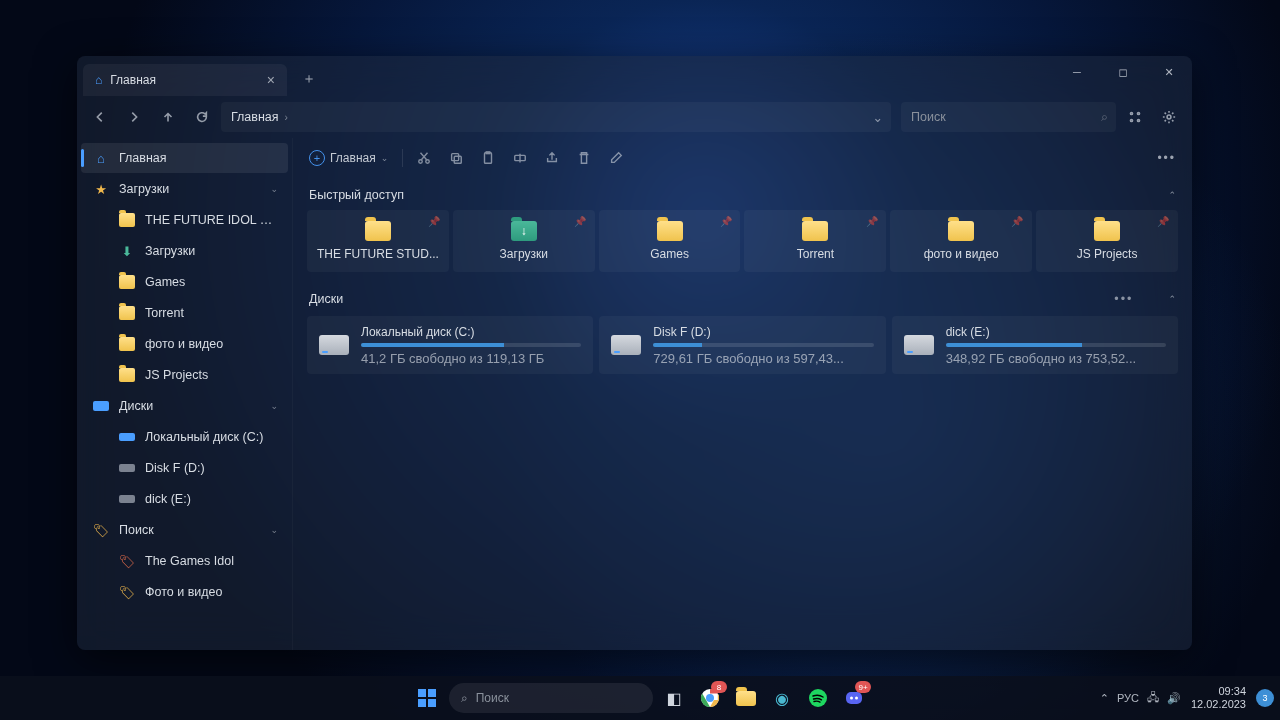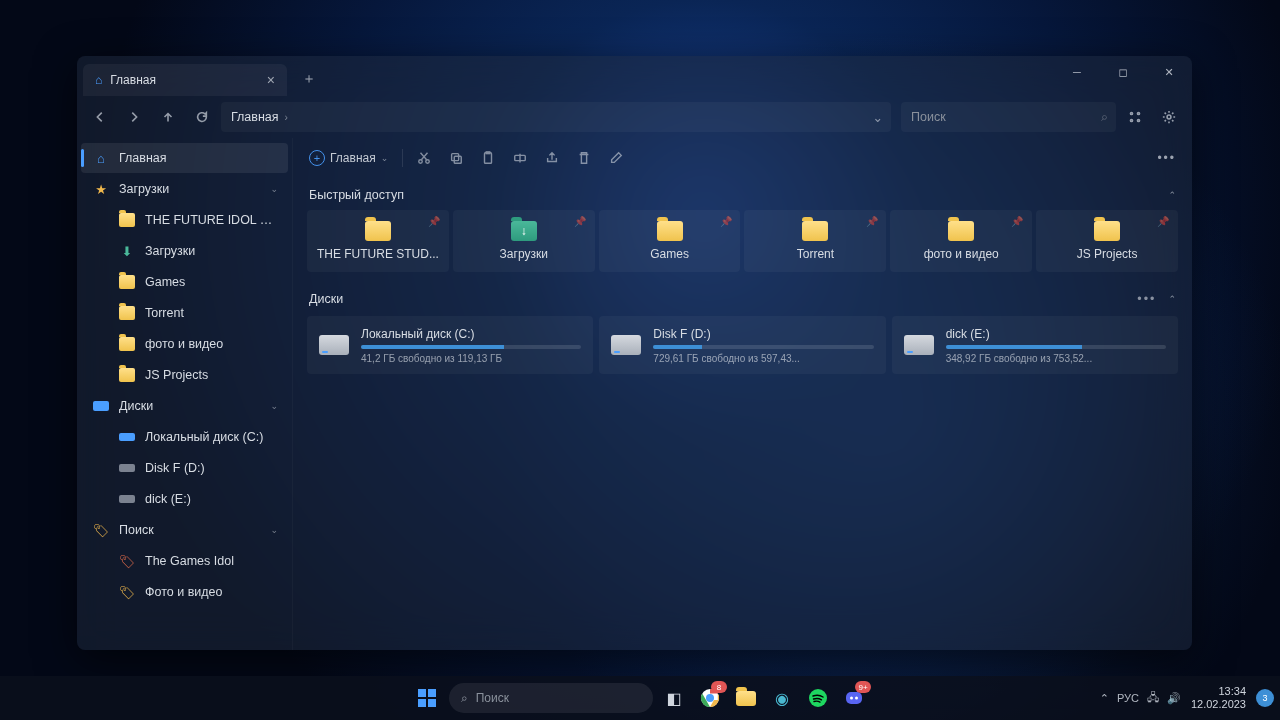--- a/index.html
+++ b/index.html
@@ -39,40 +39,40 @@
   
   .content{flex:1;display:flex;flex-direction:column;border-left:1px solid rgba(255,255,255,.03);}
   .toolbar{height:40px;display:flex;align-items:center;padding:0 8px;gap:2px;}
   .tbtn{height:28px;padding:0 8px;display:flex;align-items:center;gap:5px;font-size:12px;opacity:.6;border-radius:4px;}
   .tbtn svg{width:14px;height:14px;stroke:#cfd5de;fill:none;stroke-width:1.6;}
   .tbtn.plus{opacity:.9;}
   .tbtn.plus .circ{width:14px;height:14px;border:1.5px solid #4a9eff;border-radius:50%;display:flex;align-items:center;justify-content:center;color:#4a9eff;font-size:11px;line-height:1;}
   .tsep{width:1px;height:18px;background:rgba(255,255,255,.1);margin:0 4px;}
   .more{margin-left:auto;opacity:.7;letter-spacing:2px;}
   .sections{flex:1;padding:0 14px 14px;overflow:auto;}
-  .sect-head{display:flex;align-items:center;font-size:12.5px;padding:10px 2px 8px;}
+  .sect-head{display:flex;align-items:center;font-size:12.5px;padding:10px 2px 8px;gap:23px;}
   .sect-head .collapse{margin-left:auto;opacity:.6;font-size:9px;}
   .sect-head .dots{margin-left:auto;margin-right:12px;opacity:.6;letter-spacing:2px;}
   .qgrid{display:grid;grid-template-columns:repeat(6,1fr);gap:4px;}
   .qitem{height:62px;background:rgba(255,255,255,.04);border-radius:4px;display:flex;flex-direction:column;align-items:center;justify-content:center;gap:6px;font-size:12px;position:relative;}
   .qitem .pin{position:absolute;top:6px;right:8px;opacity:.5;font-size:10px;}
   .bficon{width:26px;height:20px;background:linear-gradient(#ffe08a,#f0c34d);border-radius:3px;position:relative;}
   .bficon::before{content:"";position:absolute;top:-4px;left:0;width:11px;height:4px;background:#f0c34d;border-radius:3px 3px 0 0;}
   .bficon.dl{background:linear-gradient(#4ab89a,#2e9b7e);}
   .bficon.dl::before{background:#2e9b7e;}
   .bficon.dl::after{content:"↓";position:absolute;inset:0;display:flex;align-items:center;justify-content:center;color:#fff;font-size:12px;font-weight:bold;}
   .dgrid{display:grid;grid-template-columns:repeat(3,1fr);gap:6px;margin-top:2px;}
   .ditem{height:58px;background:rgba(255,255,255,.04);border-radius:4px;display:flex;align-items:center;padding:0 12px;gap:12px;}
   .drv-icon{width:30px;height:20px;background:linear-gradient(#d5d9df,#a9b0ba);border-radius:3px;position:relative;flex-shrink:0;}
   .drv-icon::after{content:"";position:absolute;bottom:2px;left:3px;width:6px;height:2px;background:#4a9eff;border-radius:1px;}
   .drv-info{flex:1;min-width:0;}
   .drv-name{font-size:12px;margin-bottom:4px;white-space:nowrap;overflow:hidden;text-overflow:ellipsis;}
   .drv-bar{height:4px;background:rgba(255,255,255,.12);border-radius:2px;overflow:hidden;margin-bottom:4px;}
   .drv-fill{height:100%;background:#3d8fd6;}
-  .drv-free{font-size:10px;opacity:.65;white-space:nowrap;overflow:hidden;text-overflow:ellipsis;}
+  .drv-free{font-size:13px;opacity:.65;white-space:nowrap;overflow:hidden;text-overflow:ellipsis;}
   
   .taskbar{position:absolute;left:0;right:0;bottom:0;height:44px;background:rgba(10,15,28,.85);display:flex;align-items:center;color:#cfd5de;}
   .tb-center{position:absolute;left:50%;transform:translateX(-50%);display:flex;align-items:center;gap:6px;}
   .tb-start{width:32px;height:32px;display:flex;align-items:center;justify-content:center;border-radius:4px;}
   .wlogo{width:18px;height:18px;display:grid;grid-template-columns:1fr 1fr;grid-template-rows:1fr 1fr;gap:1.5px;}
   .wlogo span{background:#4a9eff;}
   .tb-search{width:180px;height:30px;background:rgba(255,255,255,.08);border-radius:15px;display:flex;align-items:center;padding:0 12px;gap:8px;font-size:12px;color:#8a919c;}
   .tb-app{width:30px;height:30px;border-radius:4px;display:flex;align-items:center;justify-content:center;font-size:16px;position:relative;}
   .tb-app .badge{position:absolute;top:-2px;right:-2px;min-width:12px;height:12px;background:#e05555;border-radius:6px;font-size:8px;color:#fff;display:flex;align-items:center;justify-content:center;padding:0 2px;}
   .tb-right{position:absolute;right:6px;display:flex;align-items:center;gap:10px;font-size:11px;}
@@ -416,21 +416,21 @@
       </div>
     </div>
     <div class="tb-right">
       <span class="tb-tray">
         <span>⌃</span>
         <span>РУС</span>
         <span>🖧</span>
         <span>🔊</span>
       </span>
       <div class="col">
-        <div>13:34</div>
+        <div>09:34</div>
         <div>12.02.2023</div>
       </div>
       <div class="notif">
           <span>3</span>
         </div>
     </div>
   </div>
 
 </div>
 

